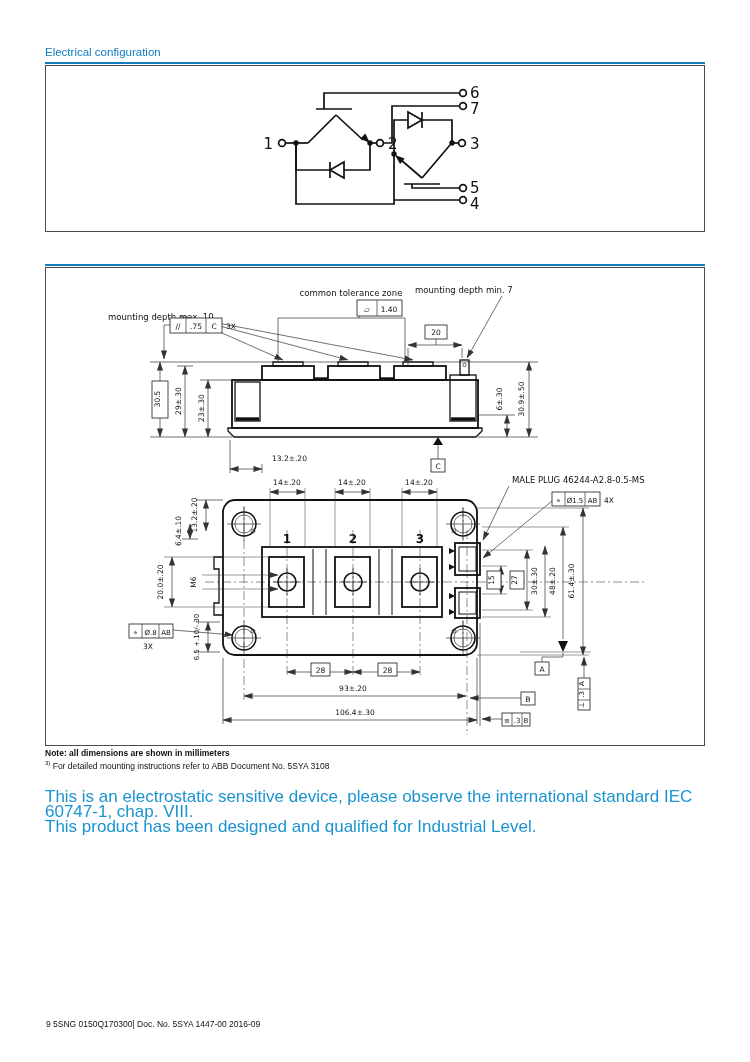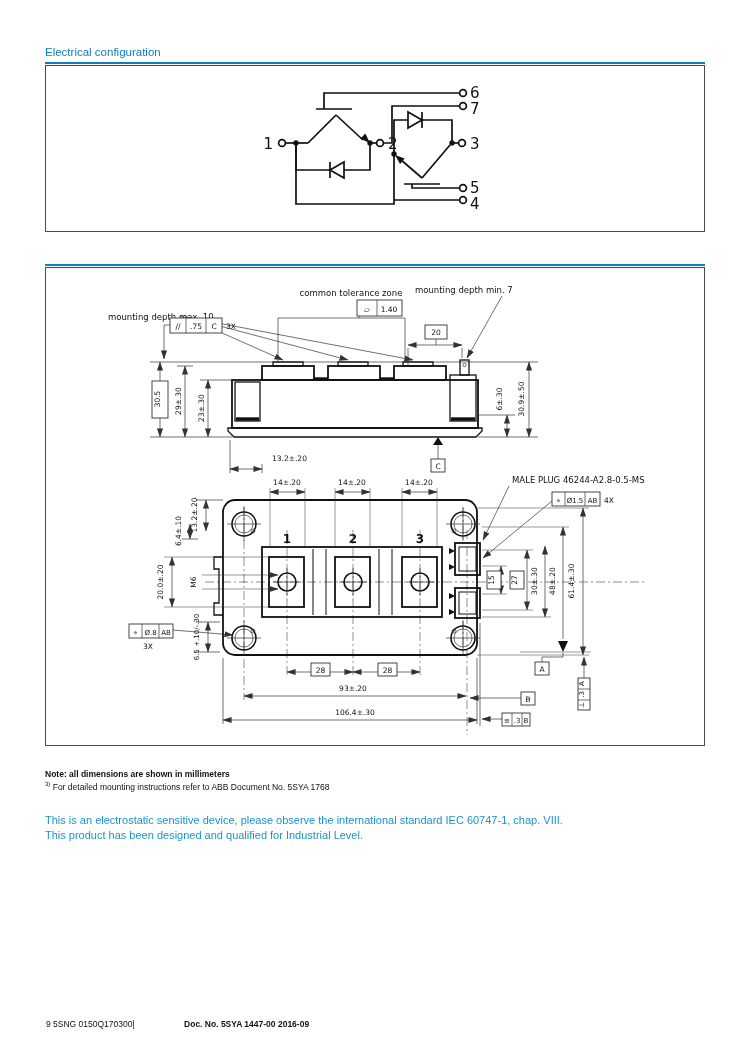--- a/index.html
+++ b/index.html
@@ -6,23 +6,23 @@
   #page{position:relative;width:750px;height:1062px;background:#fff;
         font-family:"Liberation Sans",sans-serif;overflow:hidden;}
   .sec-title{position:absolute;left:45px;width:660px;font-size:11.5px;font-weight:normal;color:#0e7dc2;}
   .sec-title sup{font-size:7.5px;}
   .blue-rule{position:absolute;left:45px;width:660px;height:2px;background:#0e7dc2;}
   .frame{position:absolute;left:45px;width:658px;border:1px solid #4a4a4a;background:#fff;}
   .notes{position:absolute;left:45px;width:660px;color:#111;}
   .note1{font-size:8.5px;font-weight:bold;}
   .note2{font-size:8.5px;margin-top:2px;}
   .note2 sup{font-size:6px;}
-  .esd{position:absolute;left:45px;width:680px;font-size:11px;color:#1b93d0;line-height:15px;margin-top:24px;}
+  .esd{position:absolute;left:45px;width:680px;font-size:17px;color:#1b93d0;line-height:15px;}
   .footer{position:absolute;left:46px;top:1019px;font-size:8.5px;color:#111;}
-  .footer b{font-weight:bold;margin-left:47px;}
+  .footer b{font-weight:normal;}
   svg{display:block;}
   
   .tk{stroke:#111;stroke-width:1.8;fill:none;}
   .tk16{stroke:#111;stroke-width:1.6;fill:none;}
   .tk14{stroke:#111;stroke-width:1.3;fill:none;}
   .md{stroke:#111;stroke-width:1.0;fill:none;}
   .bold3{stroke:#111;stroke-width:3.4;fill:none;}
   .dim{stroke:#333;stroke-width:.7;fill:none;}
   .dim5{stroke:#333;stroke-width:.5;fill:none;}
   .cl{stroke:#444;stroke-width:.6;fill:none;stroke-dasharray:9 3 2 3;}
@@ -426,23 +426,23 @@
           <line class="dim" x1="532" y1="421" x2="544" y2="421"></line>
           <line class="dim" x1="532" y1="432" x2="544" y2="432"></line>
           <text class="s" x="538" y="437" text-anchor="middle" transform="rotate(-90 538 437)">⊥</text>
           <text class="s" x="538" y="426.5" text-anchor="middle" transform="rotate(-90 538 426.5)">.3</text>
           <text class="s" x="538" y="415.5" text-anchor="middle" transform="rotate(-90 538 415.5)">A</text>
         </g>
       </g>
     </svg>
   </div>
 
-  <div class="notes" style="top:748px;margin-top:21px;">
+  <div class="notes" style="top:748px;">
     <div class="note1">Note: all dimensions are shown in millimeters</div>
-    <div class="note2"><sup>3)</sup><span> For detailed mounting instructions refer to ABB Document No. 5SYA 1768</span></div>
+    <div class="note2"><sup>3)</sup><span> For detailed mounting instructions refer to ABB Document No. 5SYA 3108</span></div>
   </div>
 
   <div class="esd" style="top:789px;">
     <div>This is an electrostatic sensitive device, please observe the international standard IEC 60747-1, chap. VIII.</div>
     <div>This product has been designed and qualified for Industrial Level.</div>
   </div>
 
   <div class="footer"><span>9 5SNG 0150Q170300| </span><b>Doc. No. 5SYA 1447-00 2016-09</b></div>
 
 </div>

